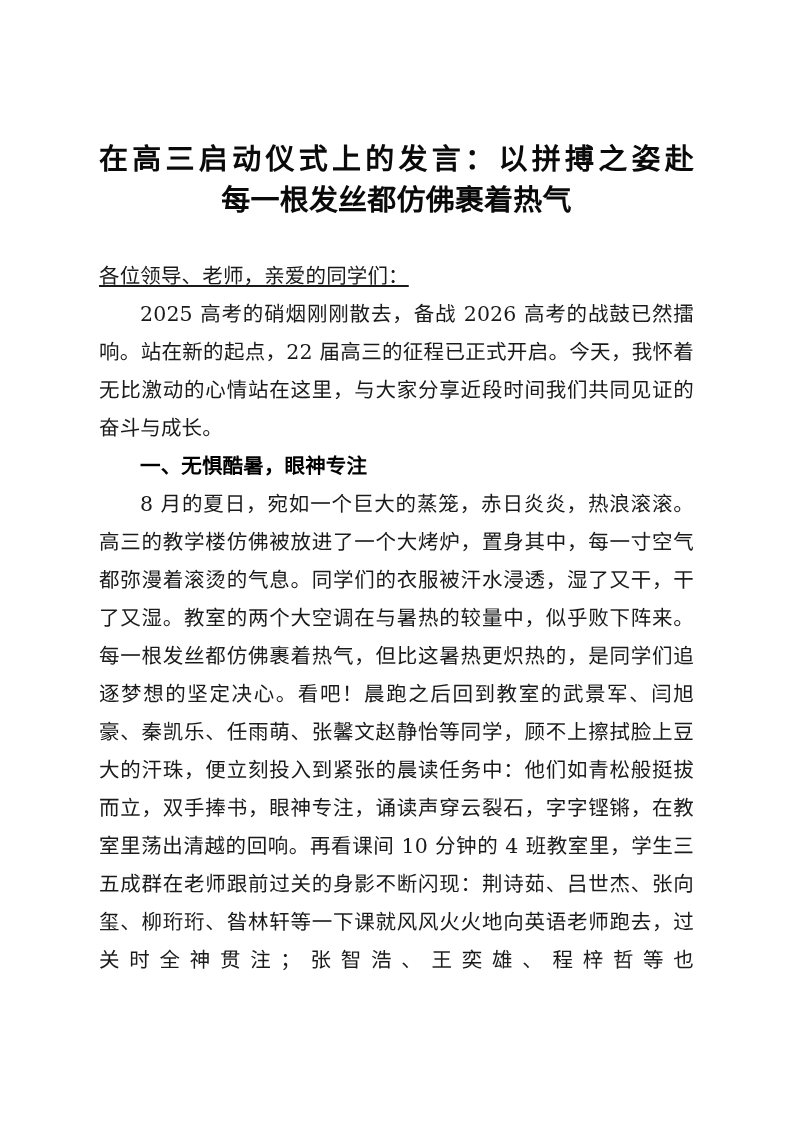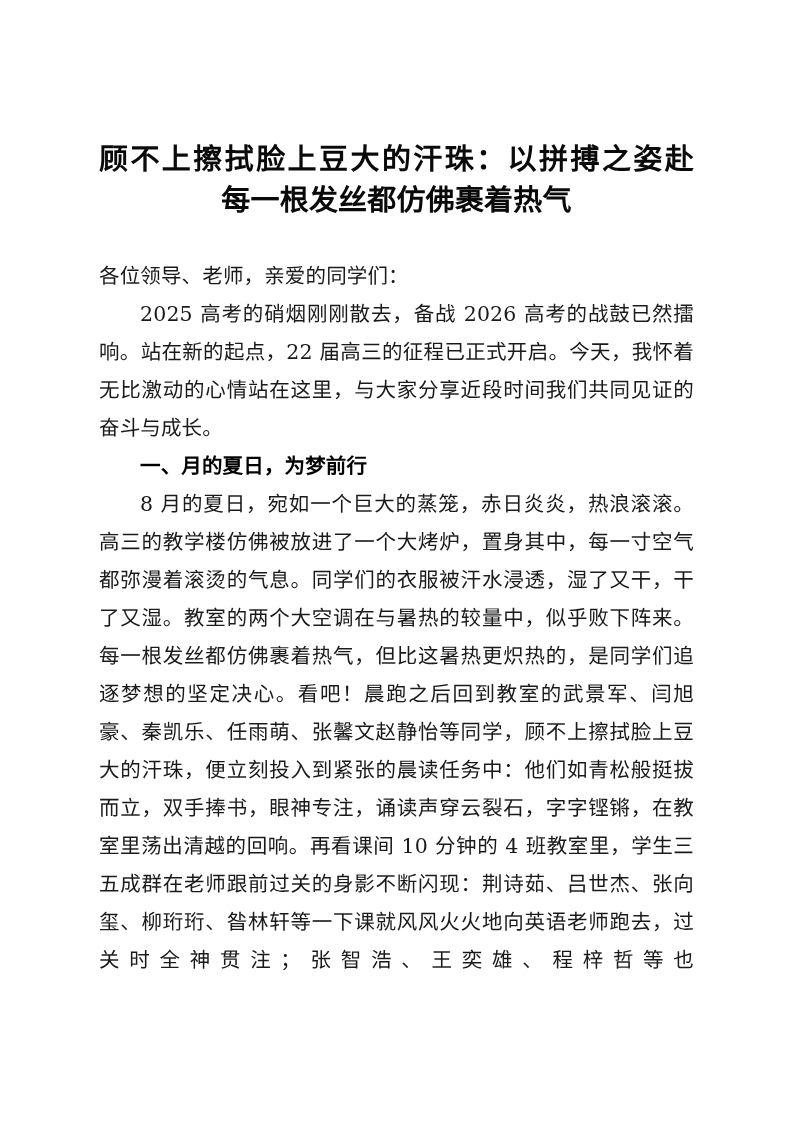--- a/index.html
+++ b/index.html
@@ -64,20 +64,21 @@
     line-height: 38px;
     text-align: justify;
     text-align-last: left;
     letter-spacing: 0.15px;
     color: #1a1a1a;
     word-break: break-all;
   }
 
   p.para.salutation {
     text-indent: 0;
+    text-decoration: underline;
   }
   p.para.indent {
     text-indent: 2em;
   }
   p.para.section-heading {
     font-weight: bold;
     text-indent: 2em;
     color: #000000;
   }
   
@@ -85,30 +86,30 @@
     text-align-last: justify;
   }
 </style>
 </head>
 <body>
 
 <div class="page">
   <div class="content">
 
     <h1 class="doc-title">
-      <span class="tl-line first">顾不上擦拭脸上豆大的汗珠：以拼搏之姿赴</span>
+      <span class="tl-line first">在高三启动仪式上的发言：以拼搏之姿赴</span>
       <span class="tl-line">每一根发丝都仿佛裹着热气</span>
     </h1>
 
     <div class="body-block">
 
       <p class="para salutation">各位领导、老师，亲爱的同学们：</p>
 
 
       <p class="para indent">2025 高考的硝烟刚刚散去，备战 2026 高考的战鼓已然擂响。站在新的起点，22 届高三的征程已正式开启。今天，我怀着无比激动的心情站在这里，与大家分享近段时间我们共同见证的奋斗与成长。</p>
 
-      <p class="para section-heading">一、月的夏日，为梦前行</p>
+      <p class="para section-heading">一、无惧酷暑，眼神专注</p>
 
       <p class="para indent last-stretch">8 月的夏日，宛如一个巨大的蒸笼，赤日炎炎，热浪滚滚。高三的教学楼仿佛被放进了一个大烤炉，置身其中，每一寸空气都弥漫着滚烫的气息。同学们的衣服被汗水浸透，湿了又干，干了又湿。教室的两个大空调在与暑热的较量中，似乎败下阵来。每一根发丝都仿佛裹着热气，但比这暑热更炽热的，是同学们追逐梦想的坚定决心。看吧！晨跑之后回到教室的武景军、闫旭豪、秦凯乐、任雨萌、张馨文赵静怡等同学，顾不上擦拭脸上豆大的汗珠，便立刻投入到紧张的晨读任务中：他们如青松般挺拔而立，双手捧书，眼神专注，诵读声穿云裂石，字字铿锵，在教室里荡出清越的回响。再看课间 10 分钟的 4 班教室里，学生三五成群在老师跟前过关的身影不断闪现：荆诗茹、吕世杰、张向玺、柳珩珩、昝林轩等一下课就风风火火地向英语老师跑去，过关时全神贯注；张智浩、王奕雄、程梓哲等也</p>
 
     </div>
   </div>
 </div>
 
 </body></html>

